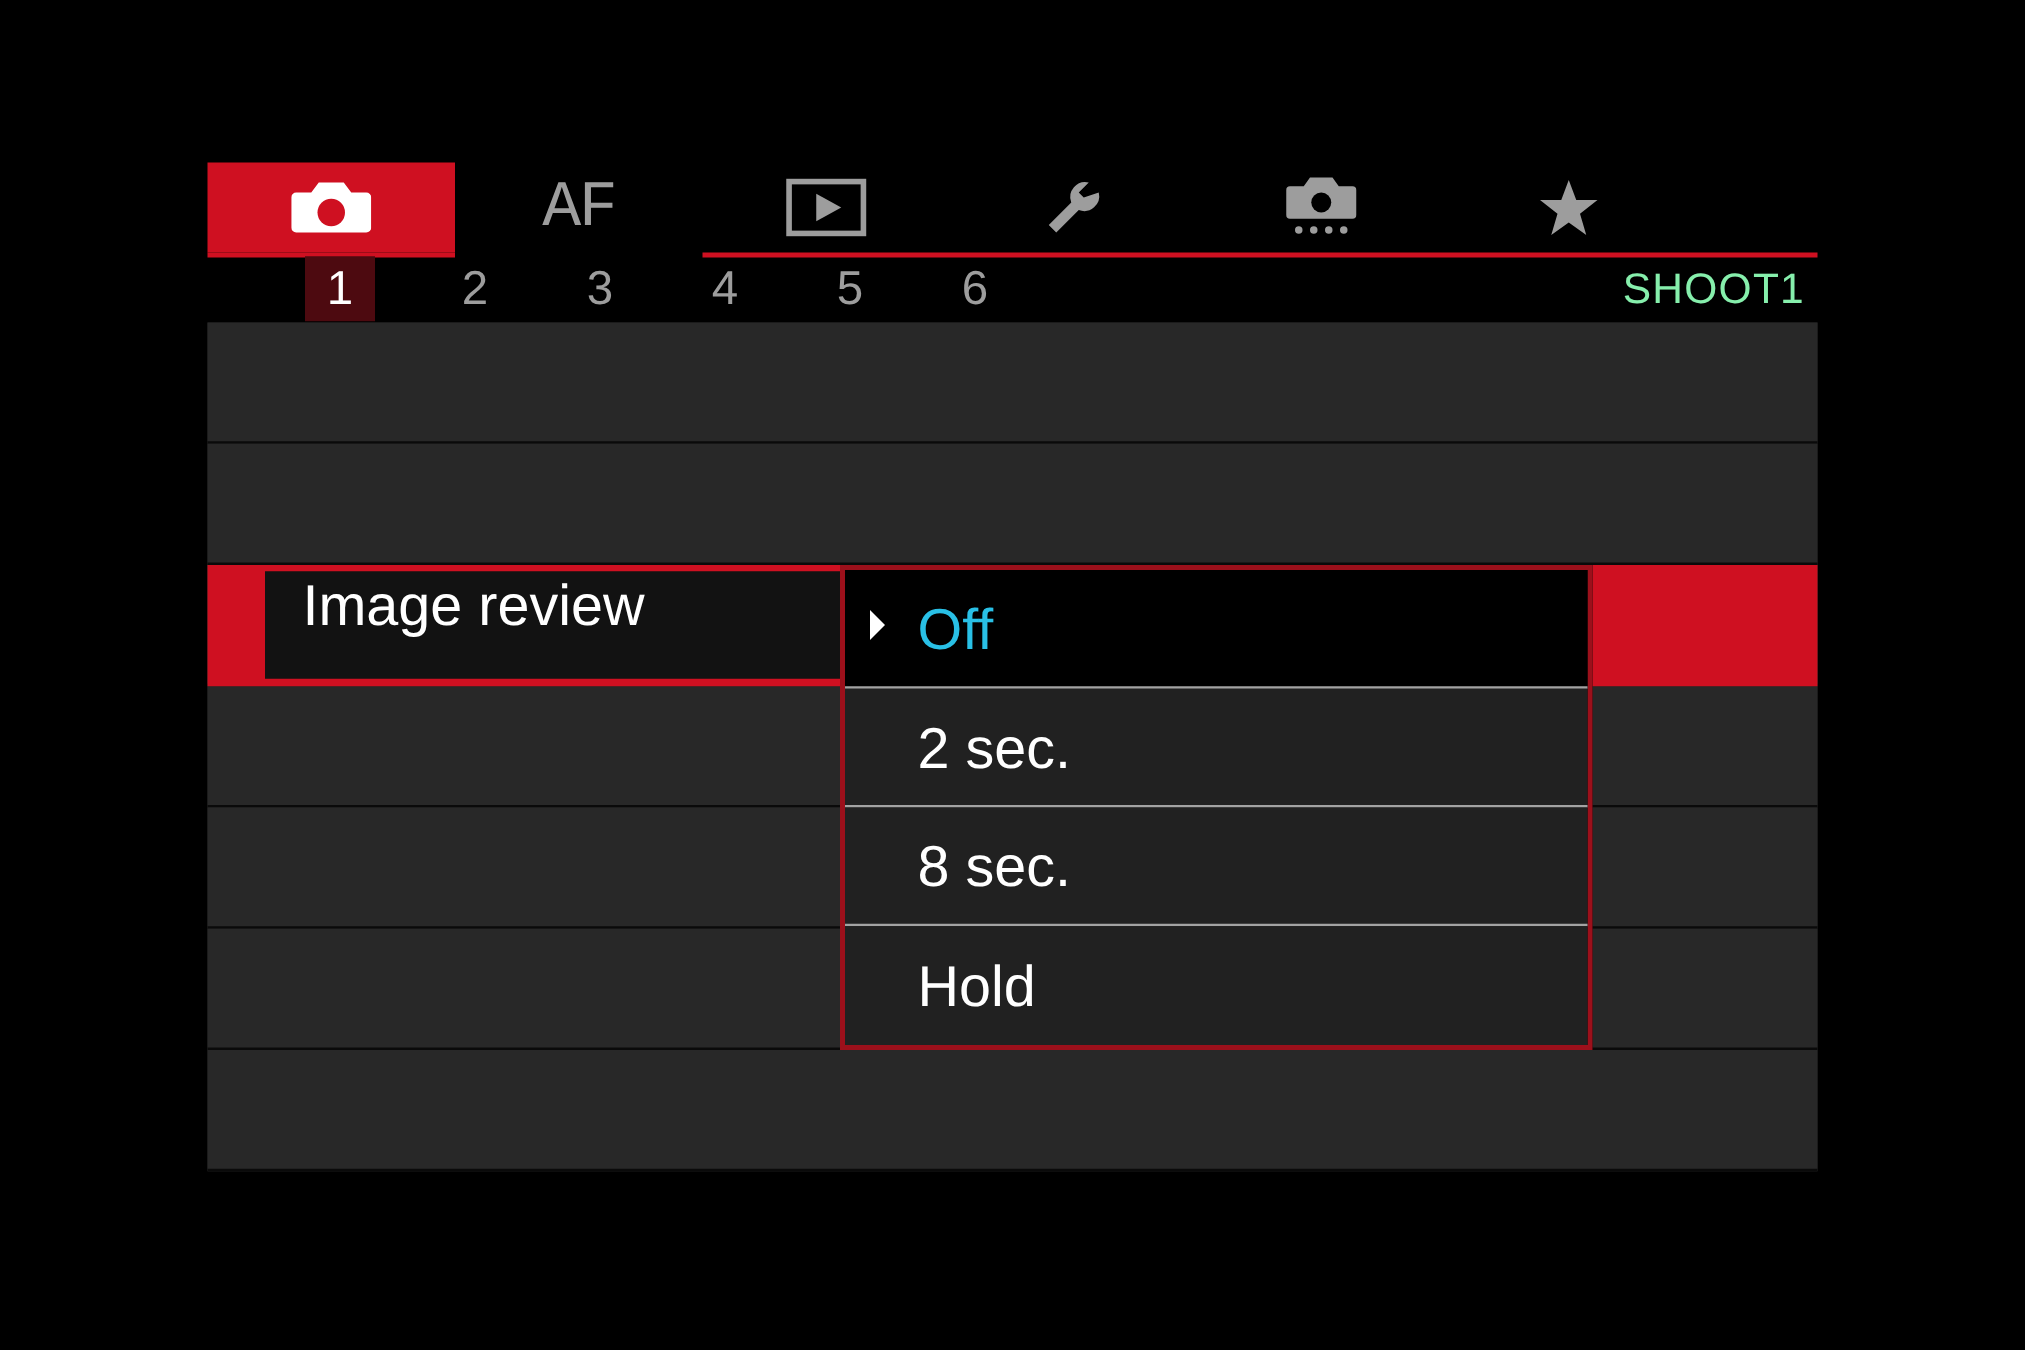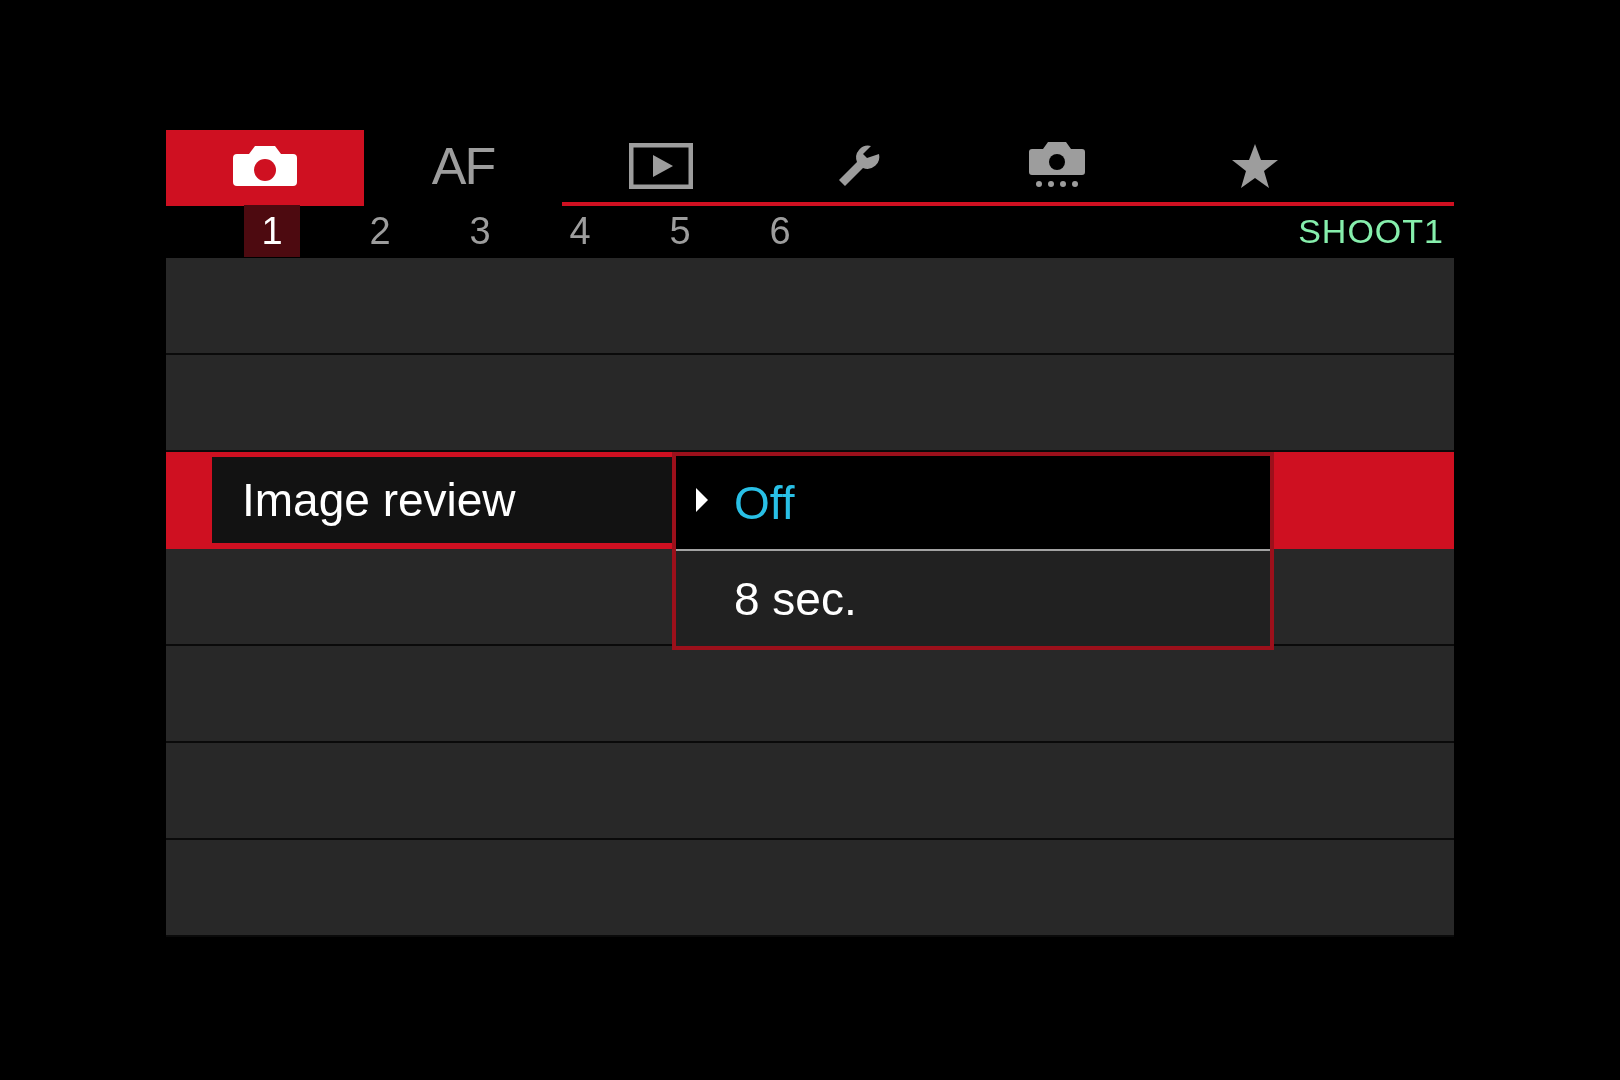--- a/index.html
+++ b/index.html
@@ -24,21 +24,21 @@
       display:flex;
       height:72px;
     }
     .main-tab {
       display:flex;
       align-items:center;
       justify-content:center;
       color:#9d9d9d;
     }
     .tab-shoot   { width:198px; background:#cf1021; color:#fff; }
-    .tab-af      { width:198px; }
+    .tab-af      { width:198px;font-family:Liberation Mono, monospace; }
     .tab-play    { width:198px; }
     .tab-setup   { width:198px; }
     .tab-cfn     { width:198px; }
     .tab-mymenu  { width:198px; }
     .tab-af-text { font-size:52px; font-weight:500; letter-spacing:-2px; }
 
     .red-rule { height:4px; background:#cf1021; margin-left:198px; margin-right:0; }
     .red-rule-left { height:4px; width:198px; background:#cf1021; }
     .rule-row { display:flex; }
 
@@ -96,21 +96,20 @@
       background:#cf1021;
     }
     .setting-label-box {
       position:absolute;
       left:46px;
       top:199px;
       width:556px;
       height:86px;
       background:#121212;
       display:flex;
-      align-items:center;
       padding-left:30px;
     }
     .setting-label-text {
       color:#fff;
       font-size:46px;
       font-weight:400;
     }
 
     
     .dropdown {
@@ -233,18 +232,24 @@
     <div class="dropdown">
       <div class="dd-item selected">
         <span class="dd-pointer">
           <svg width="16" height="28" viewBox="0 0 16 28">
               <path fill="#fff" d="M2 2 L14 14 L2 26 Z"></path>
             </svg>
         </span>
         <span>Off</span>
       </div>
       <div class="dd-item">
+        <span>2 sec.</span>
+      </div>
+      <div class="dd-item">
         <span>8 sec.</span>
       </div>
+      <div class="dd-item">
+        <span>Hold</span>
+      </div>
     </div>
   </div>
 
 </div>
 
 </body></html>

